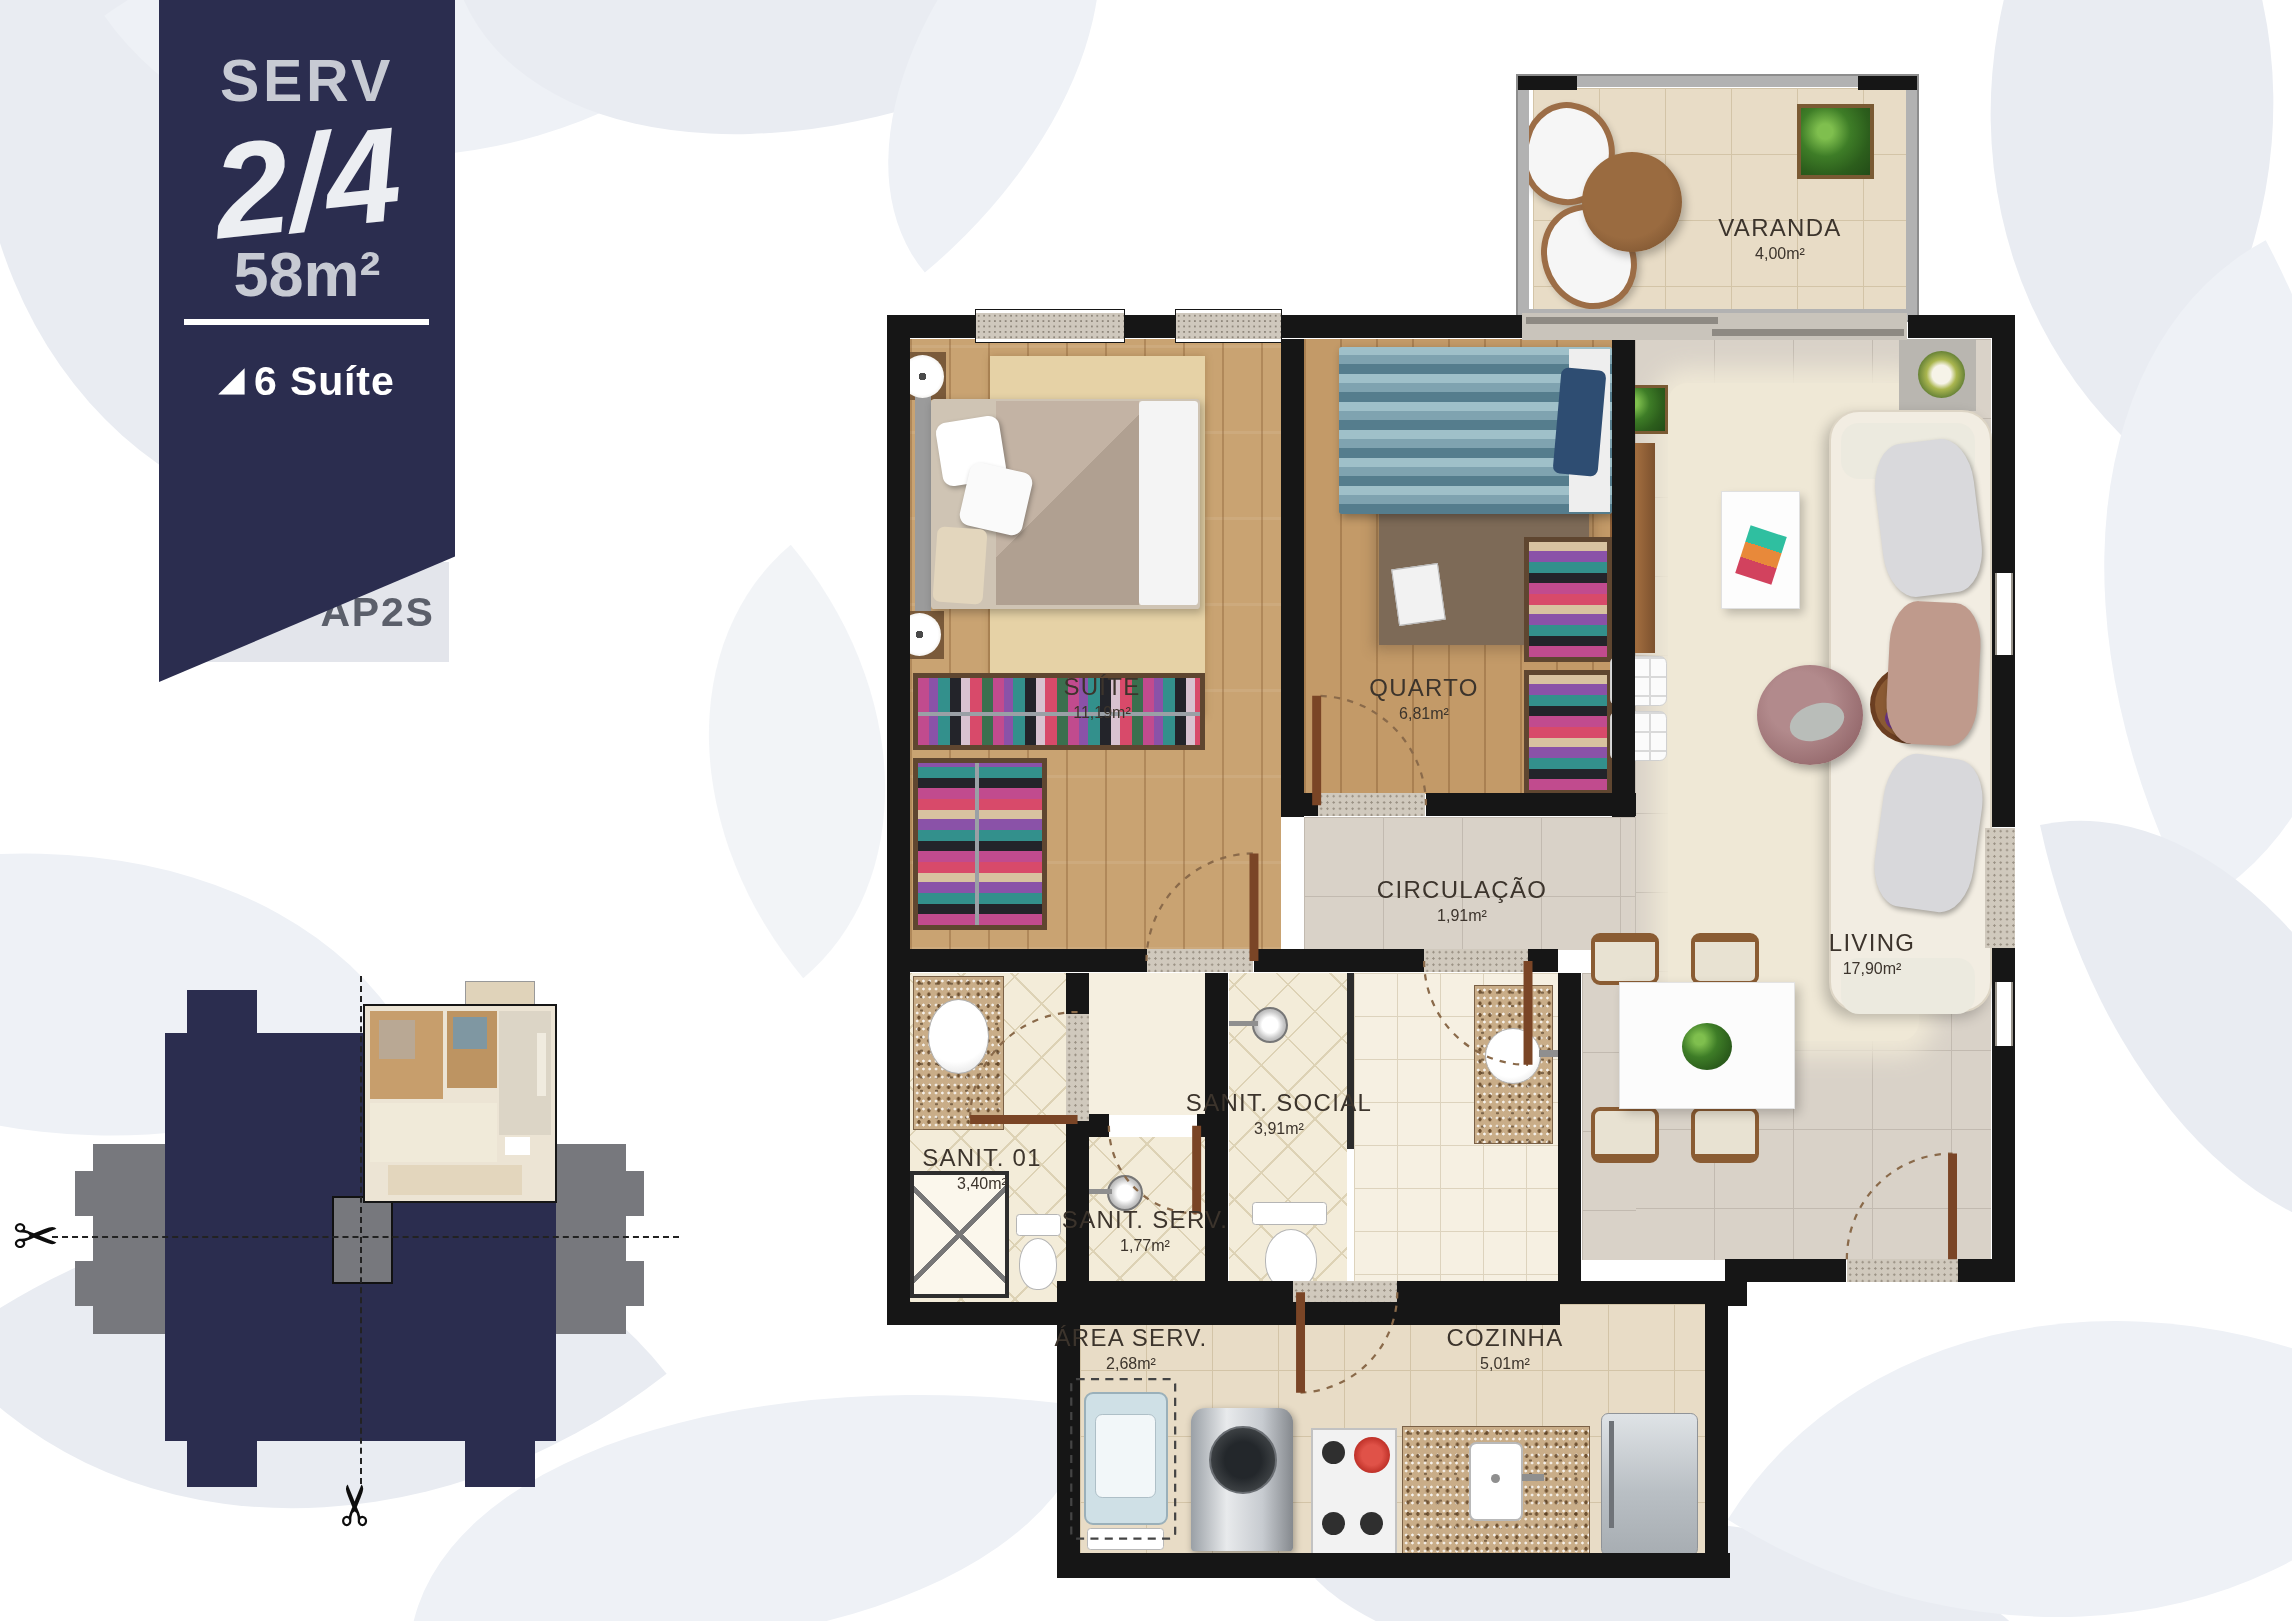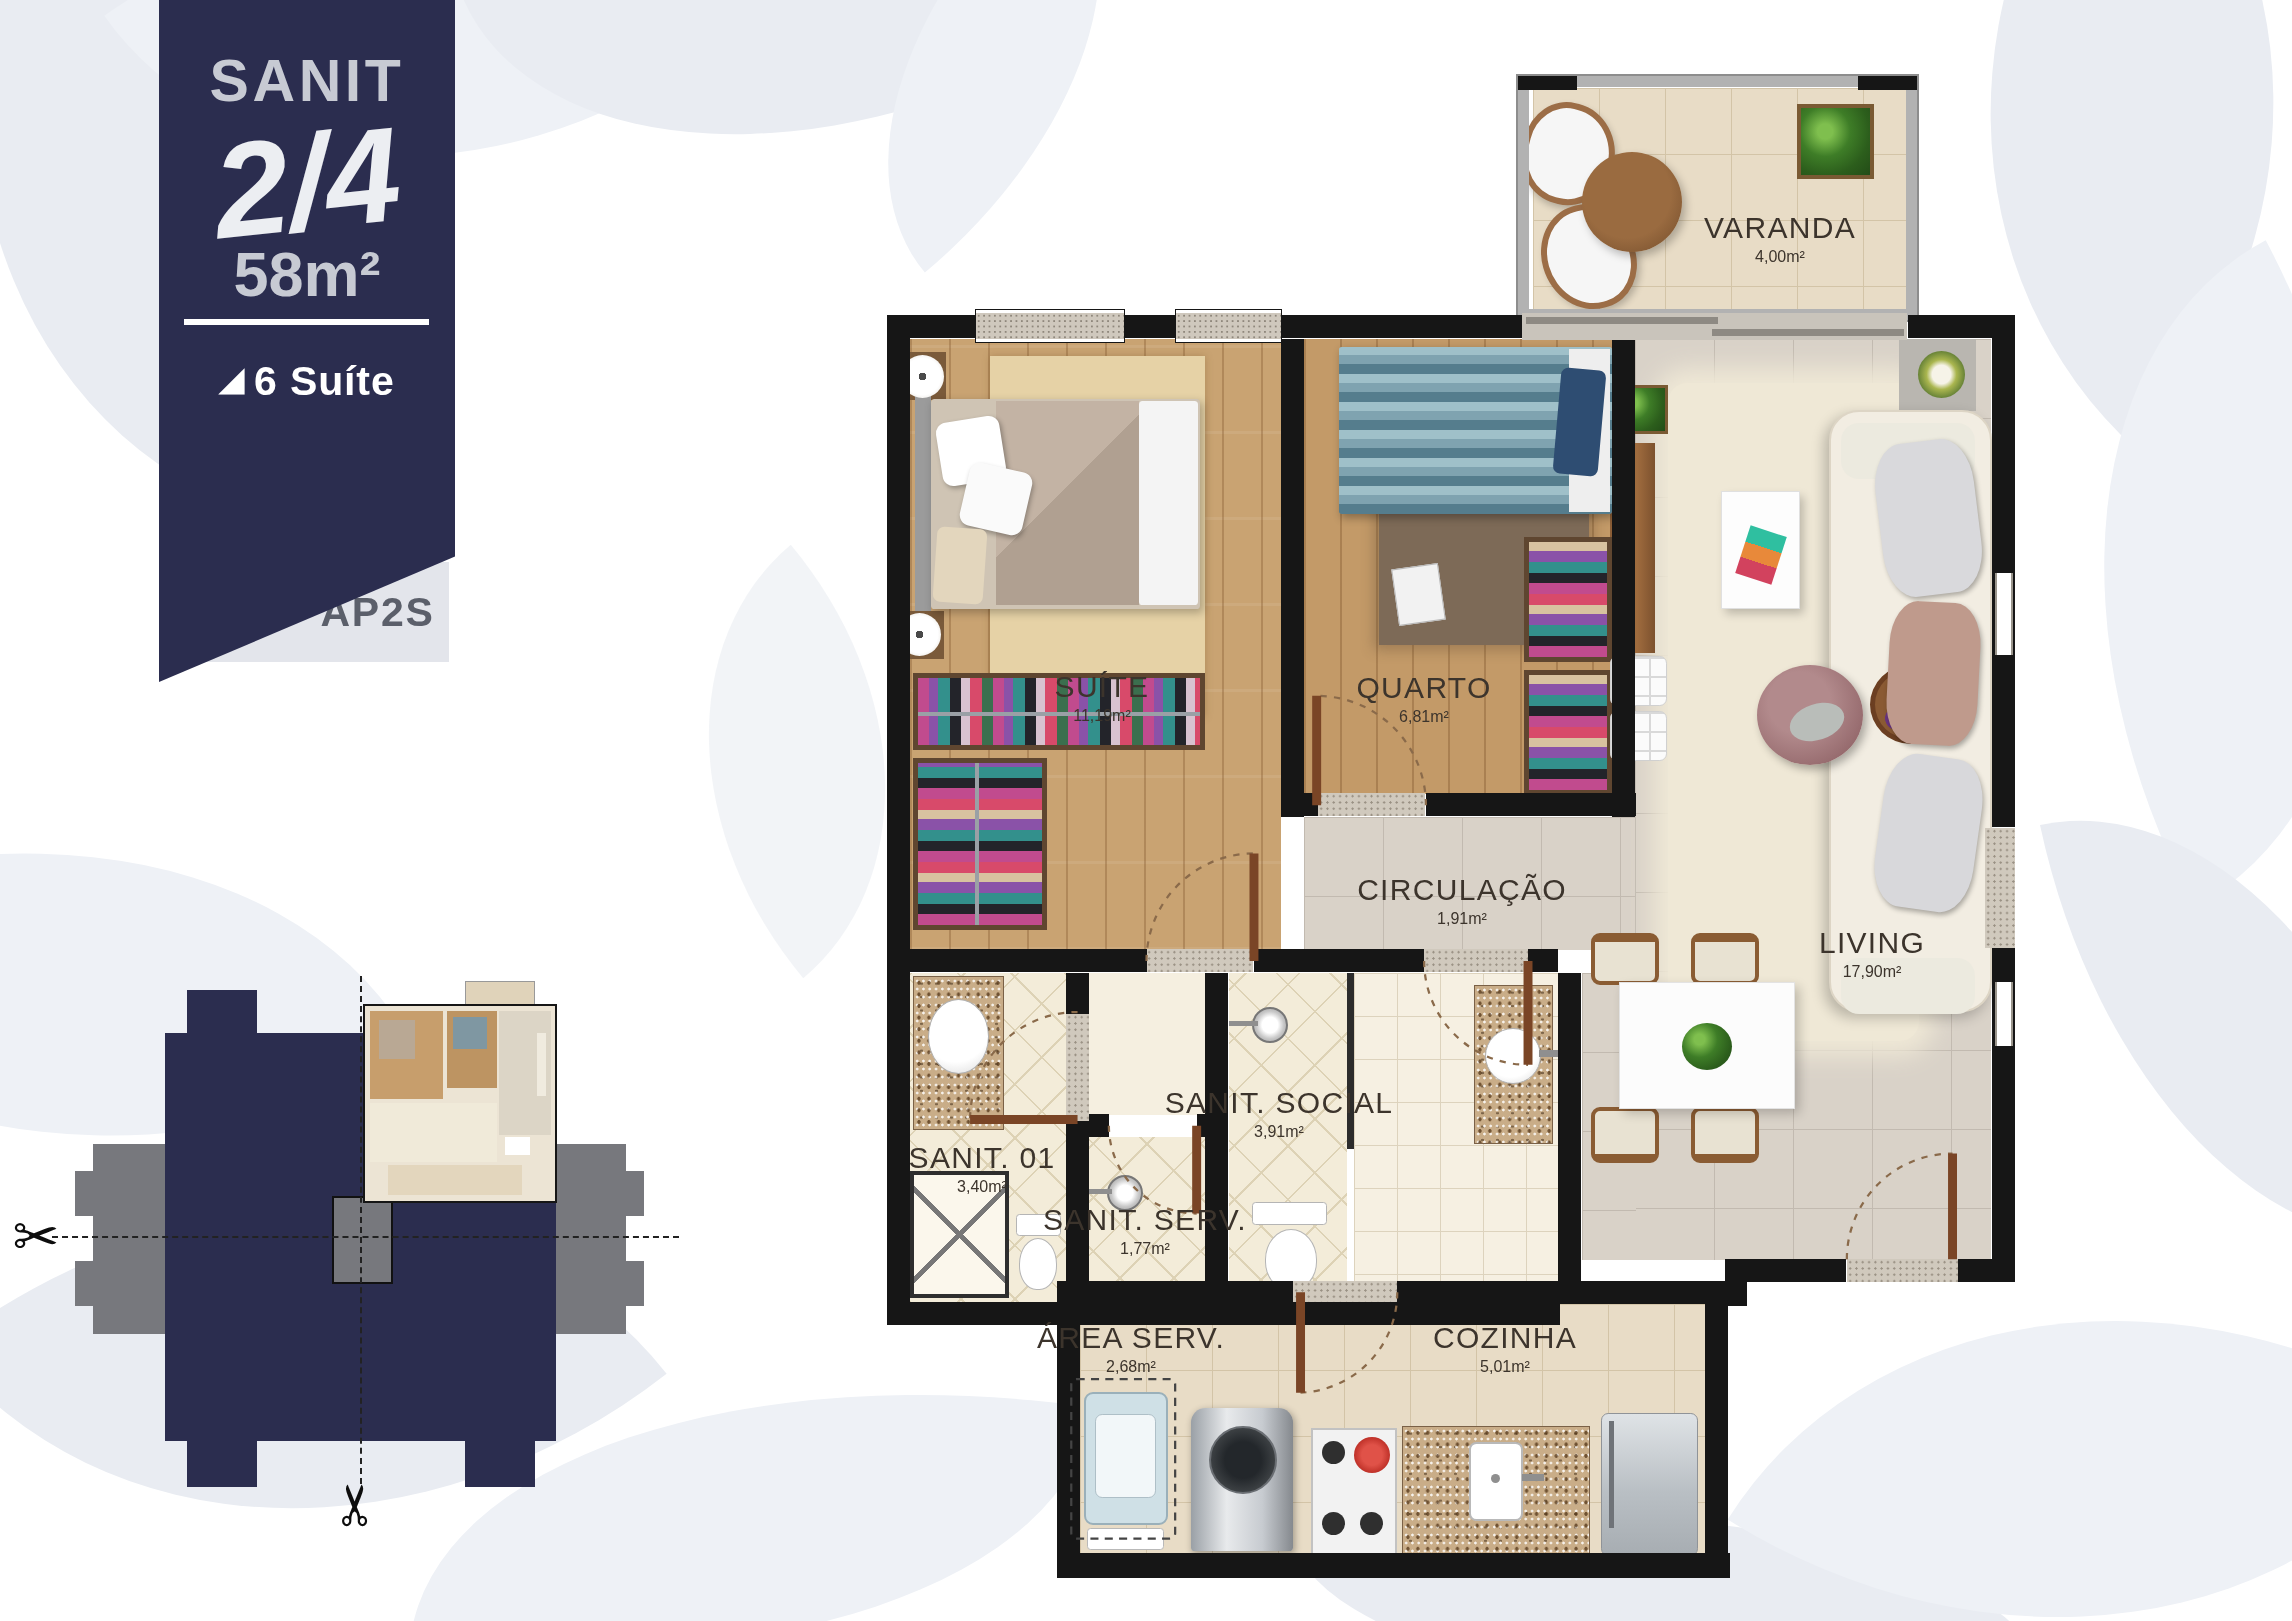--- a/index.html
+++ b/index.html
@@ -61,21 +61,21 @@
   
   .f{position:absolute;z-index:12;box-sizing:border-box;}
   .clothes{background-image:repeating-linear-gradient(90deg,#c14b8e 0 10.7px,#8a52a8 10.7px 19.7px,#33908c 19.7px 32px,#23242a 32px 43px,#d8c2d0 43px 52px,#d84a6a 52px 64px,#3b6f4e 64px 75px);}
   .clothesv{background-image:repeating-linear-gradient(0deg,#c14b8e 0 10.7px,#23242a 10.7px 21.5px,#33908c 21.5px 32px,#8a52a8 32px 43px,#d8c2a0 43px 52px,#d84a6a 52px 63px);}
   .pouf{background-color:#fbfbfb;border:1.8px solid #d0d0d0;border-radius:7.2px;
     background-image:linear-gradient(#d9d9d9 1.8px,transparent 1.8px),linear-gradient(90deg,#d9d9d9 1.8px,transparent 1.8px);
     background-size:19px 19px;}
   .green{background:radial-gradient(circle at 35% 35%,#7fbf4e 0 12%,#3e7d27 40%,#2c5e1c 70%,#234c17 100%);}
   
   .rlabel{position:absolute;transform:translate(-50%,-50%);text-align:center;white-space:nowrap;z-index:40;color:#3c342c;}
-  .rname{display:block;font-size:30px;letter-spacing:1.3px;}
+  .rname{display:block;font-size:24px;letter-spacing:1.3px;}
   .rarea{display:block;font-size:16px;margin-top:2.7px;}
   
   .kp-navy{position:absolute;background:#2b2d4f;z-index:6;}
   .kp-gray{position:absolute;background:#77787d;z-index:5;}
   .dashH{position:absolute;border-top:2.7px dashed #222;z-index:8;}
   .dashV{position:absolute;border-left:2.7px dashed #222;z-index:8;}
   .scissors{position:absolute;font-size:56px;color:#0d0d0d;z-index:9;line-height:1;}
   svg.doors{position:absolute;left:0;top:0;z-index:32;}
 </style>
 </head>
@@ -93,21 +93,21 @@
 <div class="leaf2" style="left:430px;top:1361px;width:645px;height:322px;transform:rotate(8deg);"></div>
 <div class="leaf" style="left:1299px;top:1487px;width:734px;height:233px;transform:rotate(-6deg);"></div>
 <div class="leaf2" style="left:1809px;top:1236px;width:555px;height:466px;transform:rotate(32deg);"></div>
 <div class="leaf" style="left:627px;top:627px;width:340px;height:269px;transform:rotate(50deg);opacity:.6;"></div>
 
 <div class="badge">
   <div class="badge-band">
     <span>AP2S</span>
   </div>
   <div class="badge-navy">
-    <div class="b-title">SANIT</div>
+    <div class="b-title">SERV</div>
     <div class="b-frac">2/4</div>
     <div class="b-area">58m²</div>
     <div class="b-line"></div>
     <div class="b-feat"><span class="tri">◢</span><span>6 Suíte</span></div>
   </div>
 </div>
 
 <div class="btile" style="left:1533px;top:88px;width:373px;height:226px;"></div>
 <div class="wood" style="left:910px;top:339px;width:371px;height:611px;"></div>
 <div class="wood2" style="left:1304px;top:339px;width:308px;height:455px;"></div>

